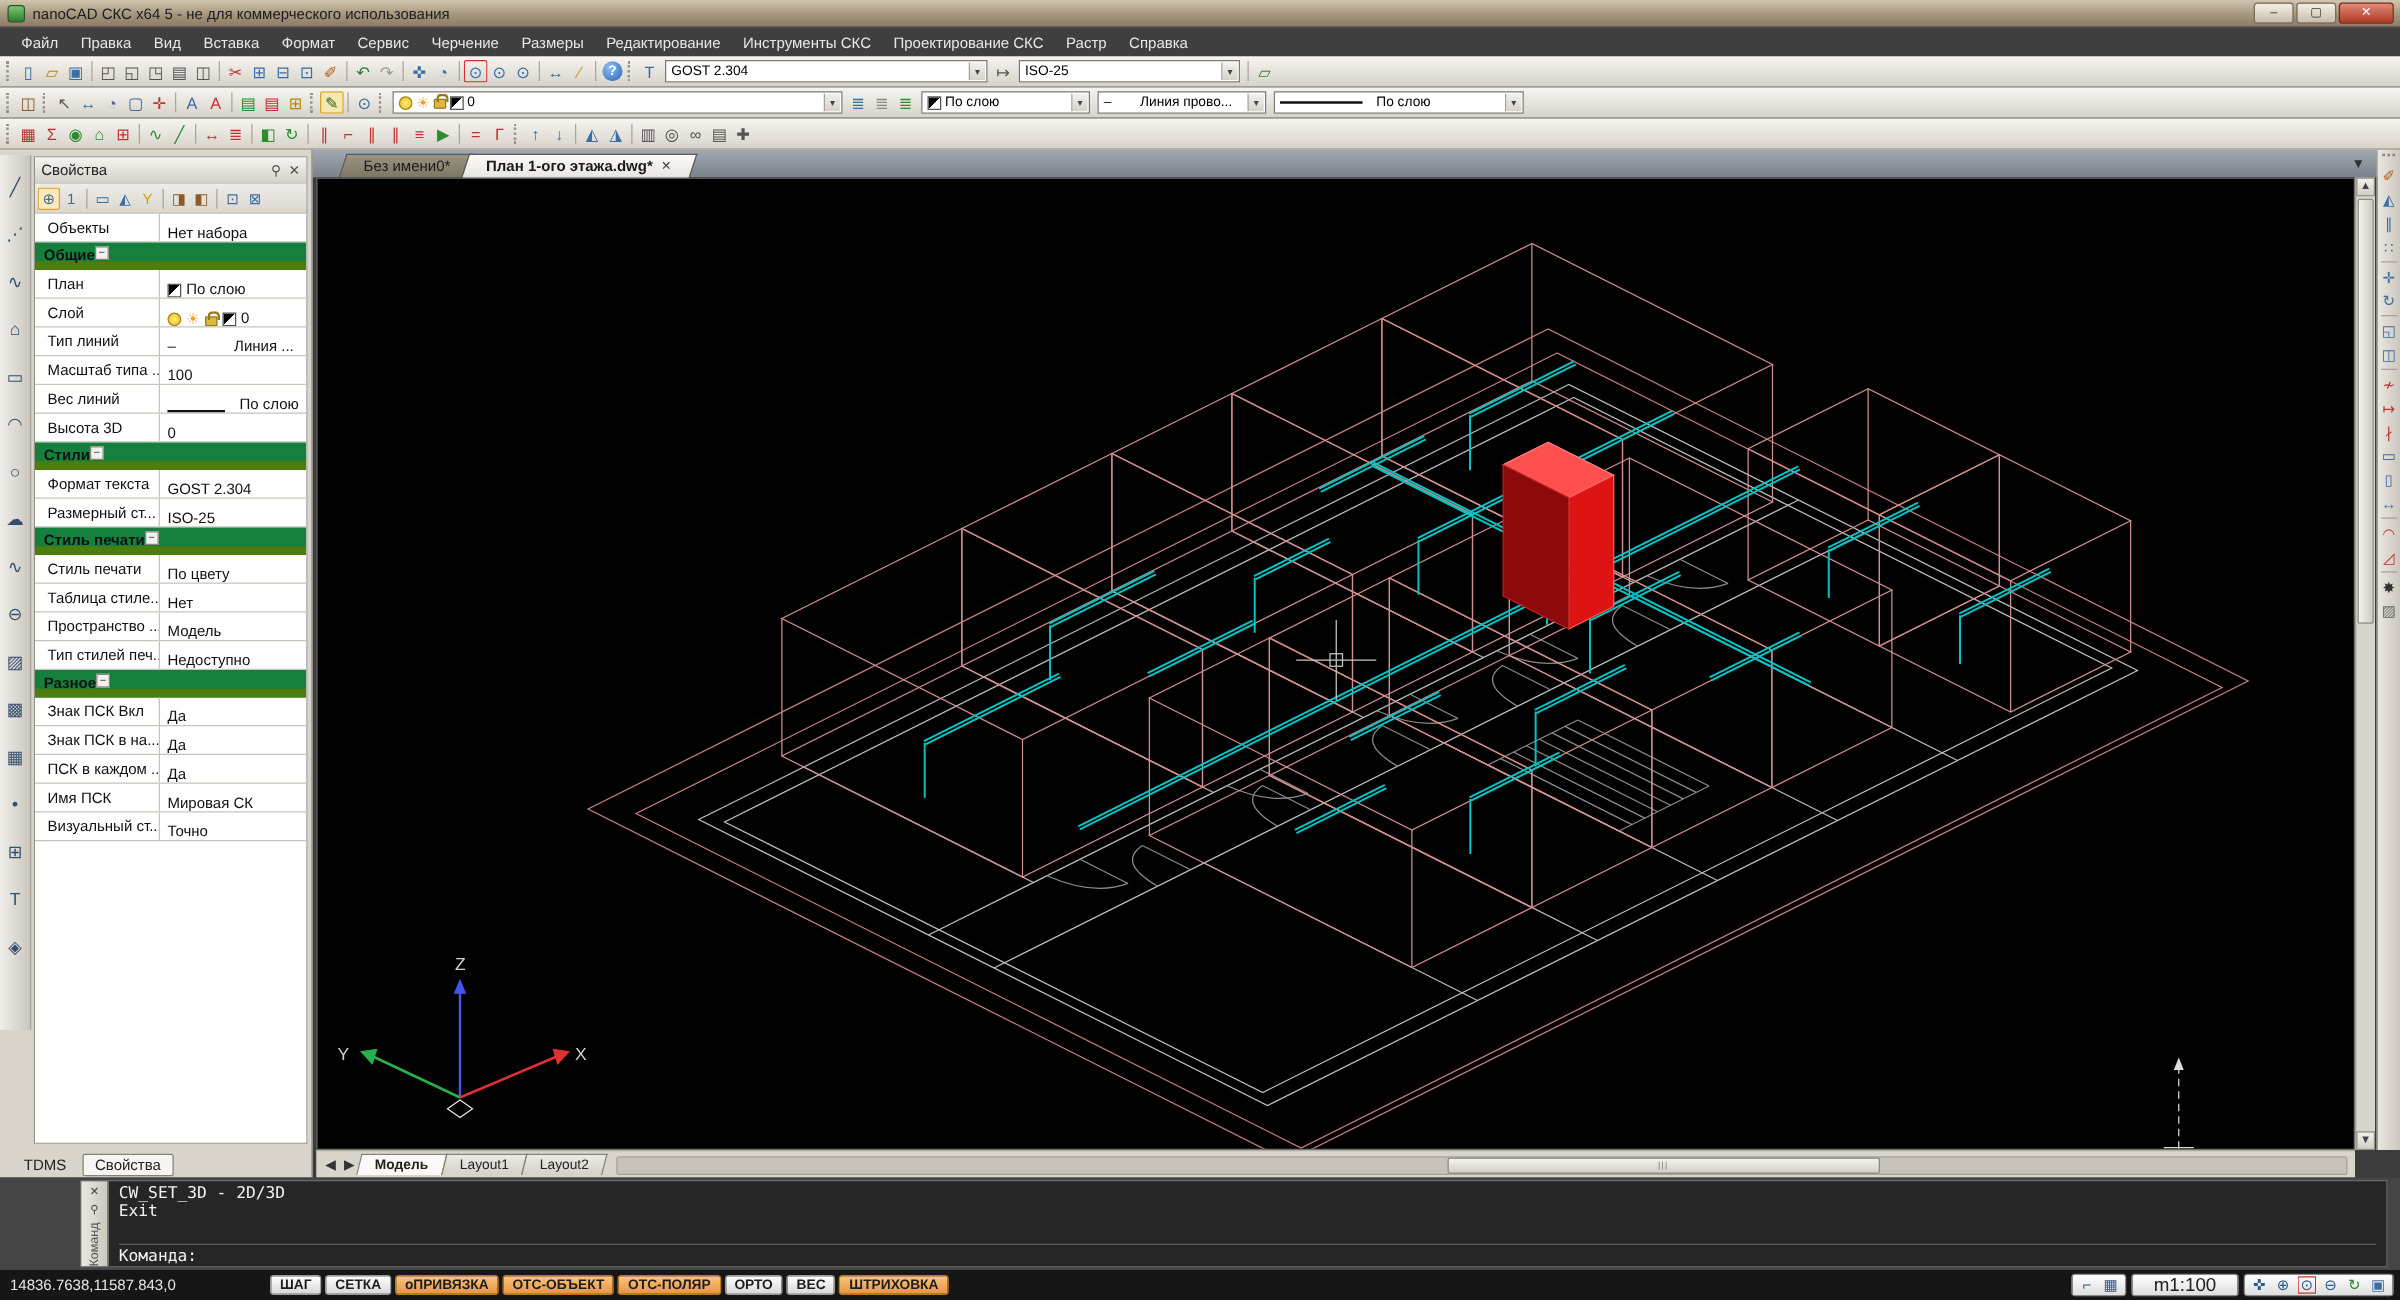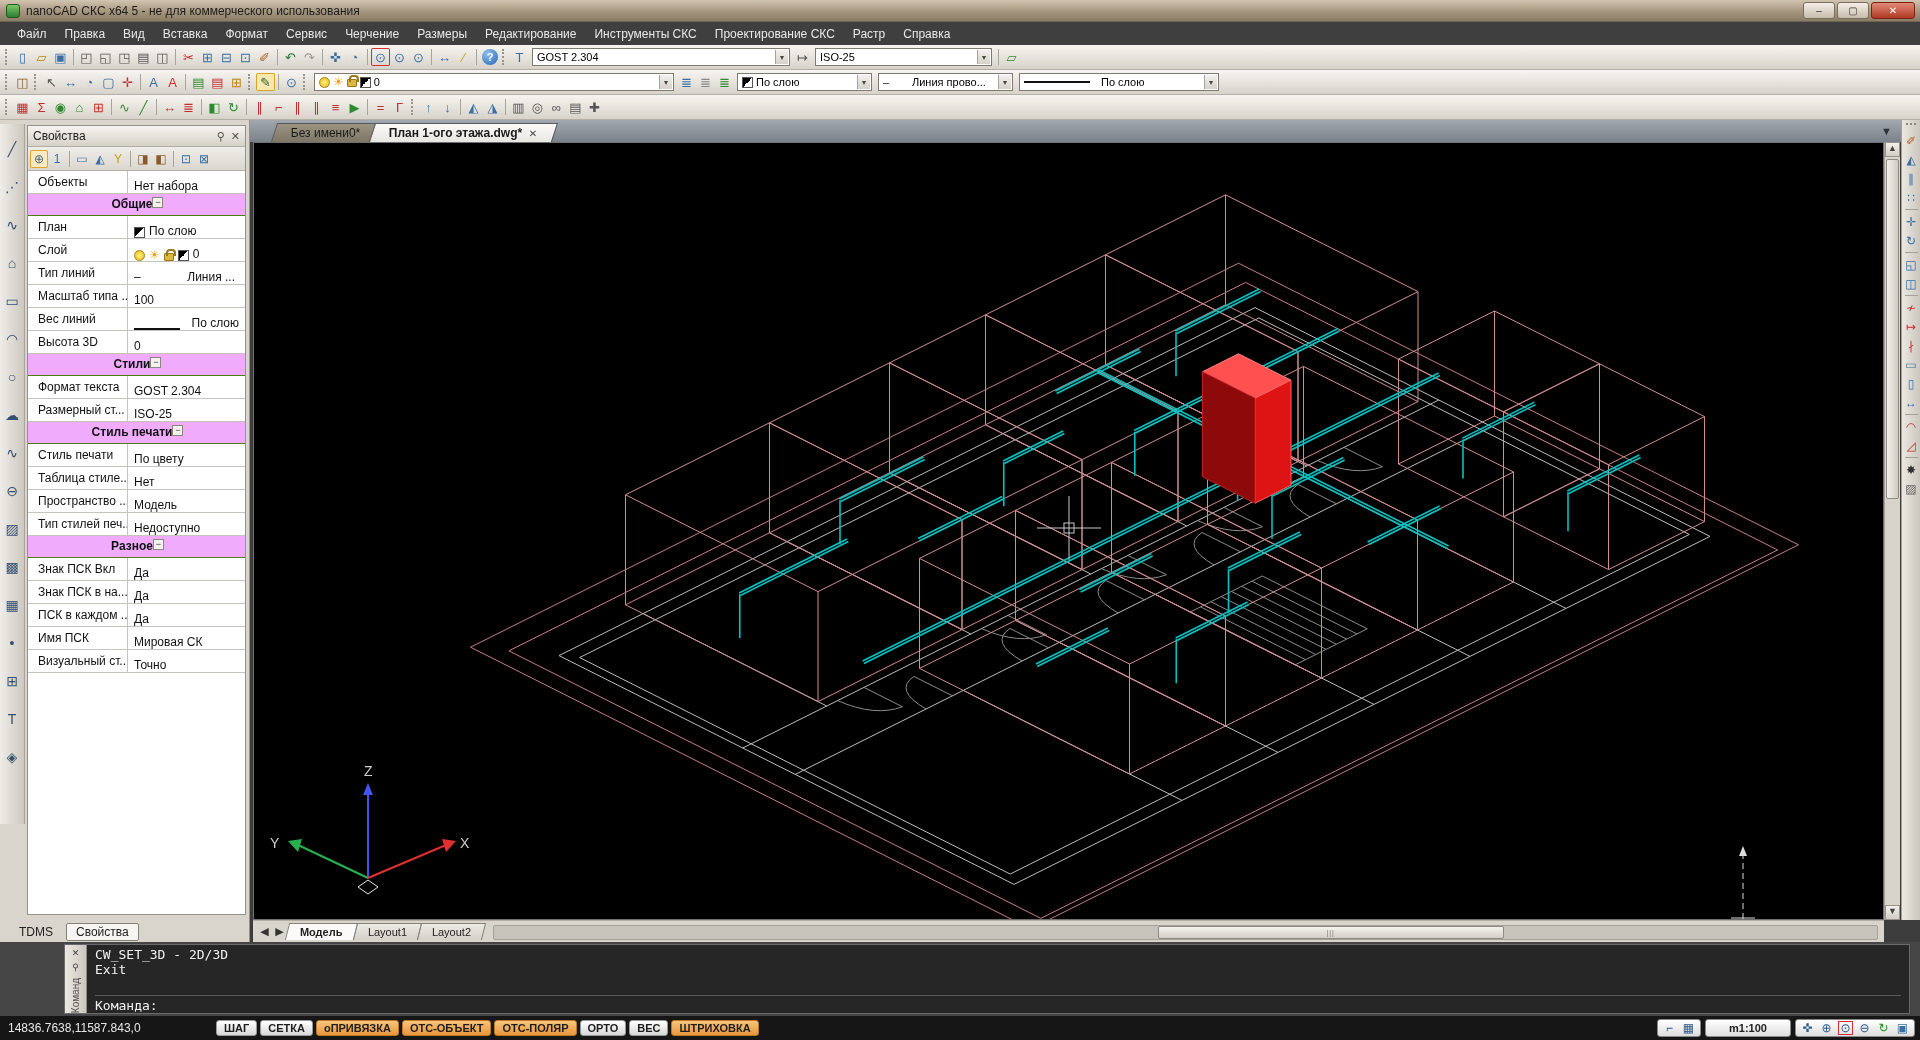--- a/index.html
+++ b/index.html
@@ -54,21 +54,21 @@
   .props-header{height:21px;background:linear-gradient(#f6f4f0,#d6d2c9);display:flex;align-items:center;justify-content:space-between;padding:0 5px;border-bottom:1px solid #b2aea4;color:#222}
   .ph-btns{display:flex;gap:6px;color:#555;font-size:11px}
   .props-tb{height:24px;display:flex;align-items:center;background:linear-gradient(#efede9,#dbd7cf);border-bottom:1px solid #b2aea4;padding-left:2px}
   .props-tb .icon{width:18px;font-size:12px}
   .icon.hl2{background:#fce9bd;box-shadow:inset 0 0 0 1px #e0a32e}
   .pgrid{flex:1;overflow:hidden;background:#fff}
   .prow{display:flex;height:23px;border-bottom:1px solid #c7c4bc}
   .prow .pl{width:100px;padding:4px 2px 0 10px;border-right:1px solid #c7c4bc;white-space:nowrap;overflow:hidden;color:#111}
   .prow .pv{flex:1;padding:3px 6px 0 6px;display:flex;align-items:flex-end;gap:4px;white-space:nowrap;overflow:hidden;color:#111}
   .prow .pv.between{justify-content:space-between;padding-right:10px}
-  .pgroup{display:flex;height:22px;background:#f0abfc;border-bottom:1px solid #4d7c0f;font-weight:bold;padding:3px 5px 0 7px;justify-content:center;color:#111}
+  .pgroup{display:flex;height:22px;background:#15803d;border-bottom:7px solid #4d7c0f;font-weight:bold;padding:3px 5px 0 7px;justify-content:flex-start;color:#111}
   .pm{width:11px;height:11px;border:1px solid #8a867c;background:#f4f2ee;font-size:9px;line-height:9px;text-align:center;color:#333;font-weight:normal}
   .dock-tabs{position:absolute;left:10px;bottom:1px;height:19px;display:flex;align-items:center;gap:4px}
   .dock-tab{padding:1px 9px;color:#222}
   .dock-tab.active{background:#f6f5f2;border:1px solid #86827a;border-radius:2px}
 
   
   .canvas{position:absolute;left:253px;top:142px;width:1631px;height:778px;background:#000;border:1px solid #707070}
   .canvas svg{position:absolute;left:0;top:0}
   .vscroll{position:absolute;left:1884px;top:142px;width:16px;height:778px;background:#d8d4cc;border-left:1px solid #a5a198}
   .va{position:absolute;left:0;width:15px;height:15px;text-align:center;font-size:9px;color:#444;background:linear-gradient(#f2f0ec,#d2cec5);border:1px solid #97938a}
@@ -100,21 +100,21 @@
   
   .statusbar{position:absolute;left:0;top:1016px;width:1920px;height:24px;background:#161616;display:flex;align-items:center;color:#e8e8e8;padding-left:8px;gap:3px}
   .coords{width:205px;font-size:12px}
   .sbtn{height:16px;padding:0 7px;border-radius:3px;font-size:11px;font-weight:bold;display:flex;align-items:center;border:1px solid #666;white-space:nowrap}
   .sbtn.off{background:linear-gradient(#fff,#d8d8d8);color:#1d1d1d;border-color:#999}
   .sbtn.on{background:linear-gradient(#f8c57e,#e8963c);color:#1d1d1d;border-color:#b9791f}
   .sright{margin-left:auto;display:flex;align-items:center;gap:4px;margin-right:5px}
   .spill{height:18px;background:linear-gradient(#fff,#dedede);border:1px solid #888;border-radius:3px;display:flex;align-items:center;padding:0 4px;gap:4px;color:#2a5a8a}
   .spill .sicon{font-size:12px;width:15px;text-align:center}
   .spill .sicon.redbox{box-shadow:inset 0 0 0 1px #d03030}
-  .scale{min-width:86px;justify-content:center;color:#222;font-size:11px;font-weight:bold}
+  .scale{min-width:86px;justify-content:center;color:#222;font-size:15px;font-weight:normal}
 </style>
 </head>
 <body>
 
 <div class="titlebar">
   <span class="appicon"></span>
   <span>nanoCAD СКС x64 5 - не для коммерческого использования</span>
   <span class="winbtns">
     <span class="winbtn">–</span>
     <span class="winbtn">▢</span>

